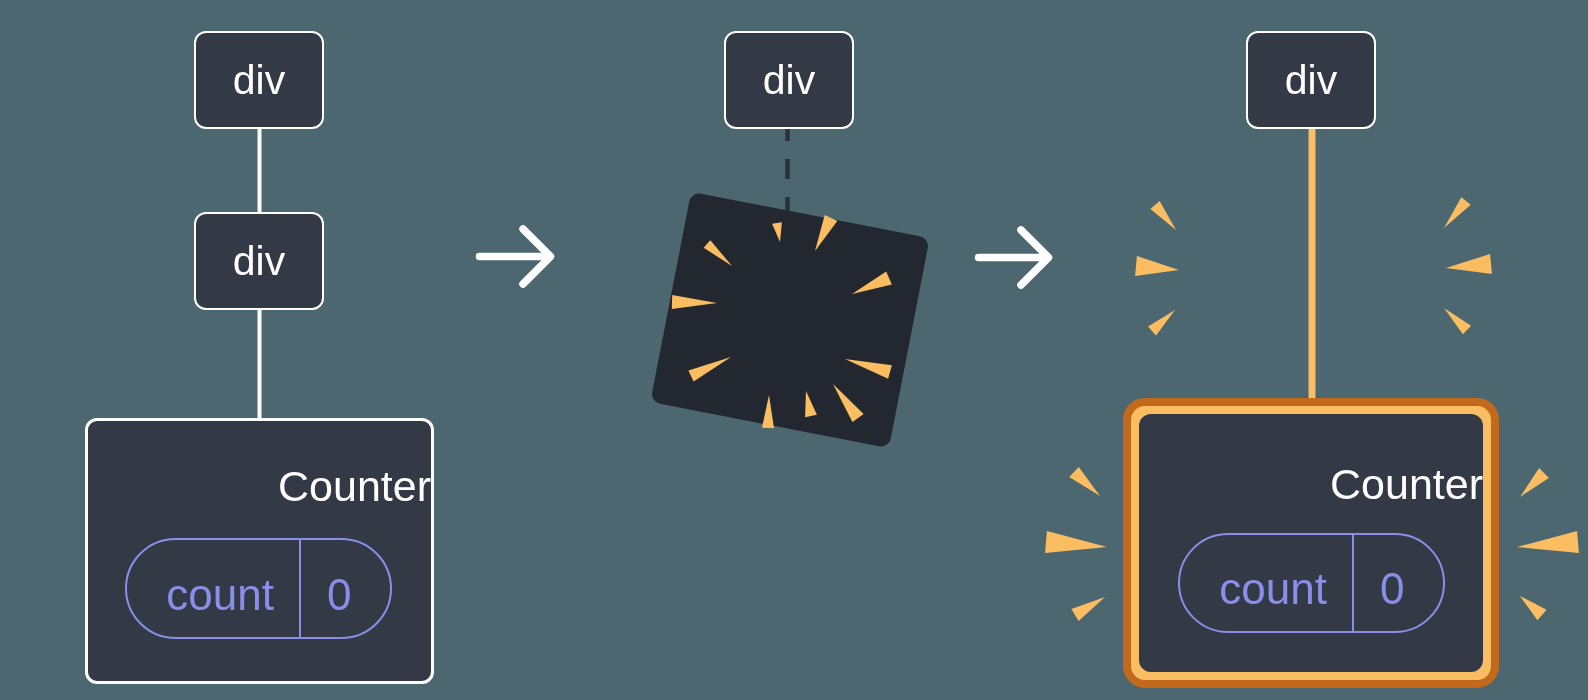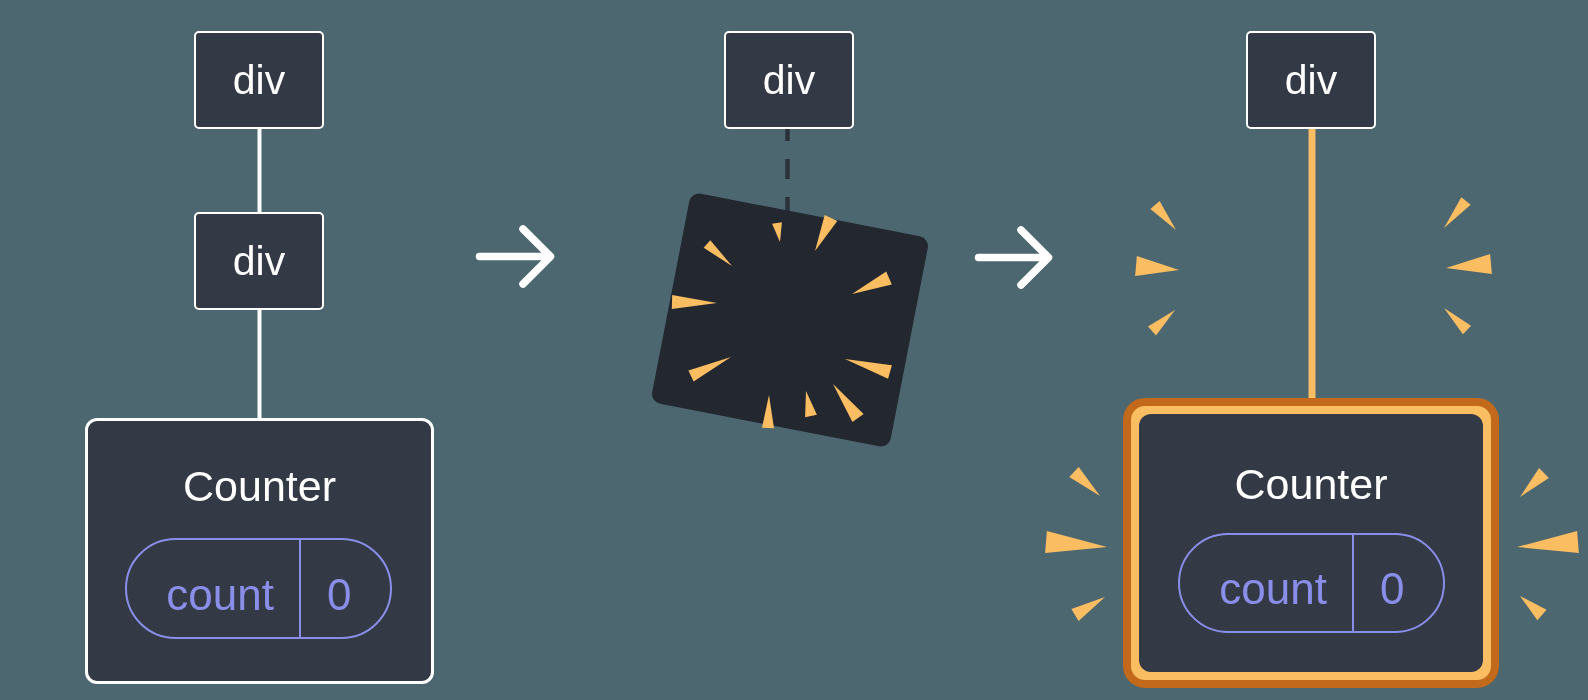--- a/index.html
+++ b/index.html
@@ -7,21 +7,21 @@
     width:1588px;height:700px;overflow:hidden;position:relative;
     background:var(--c-background);
     font-family:"Liberation Sans",sans-serif;
   }
   .stage{position:absolute;left:0;top:0;width:1588px;height:700px;}
   svg.layer{position:absolute;left:0;top:0;z-index:0;}
   .node{
     position:absolute;z-index:1;box-sizing:border-box;
     background:var(--c-node_fill);
     border:2.5px solid var(--c-node_border);
-    border-radius:5px;
+    border-radius:12px;
     display:flex;align-items:center;justify-content:center;
     color:var(--c-text);font-size:42px;line-height:1;
   }
   .tagbox{width:130px;height:98px;font-size:41px;}
   .counter-plain{
     left:85px;top:418px;width:349px;height:266px;border-radius:12px;border-width:3px;
     display:block;
   }
   .hl-outer{
     position:absolute;z-index:1;box-sizing:border-box;
@@ -34,21 +34,21 @@
     position:relative;box-sizing:border-box;width:100%;height:100%;
     background:var(--c-node_fill);
     border-radius:11px;
     display:flex;align-items:center;justify-content:center;
     color:var(--c-text);font-size:42px;line-height:1;
   }
   .section-box{left:1191px;top:203px;width:240px;height:125px;}
   .counter-hl{left:1123px;top:398px;width:376px;height:290px;border-width:8px;border-radius:22px;padding:8px;}
   .counter-hl .hl-inner{display:block;border-radius:12px;}
   .counter-title{
-    position:absolute;width:100%;text-align:center;
+    position:absolute;width:100%;text-align:right;
     color:var(--c-text);font-size:43px;line-height:43px;
   }
   .counter-plain .counter-title{top:44px;}
   .counter-hl .counter-title{top:49px;left:0;}
   .pill{
     position:absolute;box-sizing:border-box;
     border:2px solid var(--c-purple);
     border-radius:51px;
     color:var(--c-purple);
     display:flex;

